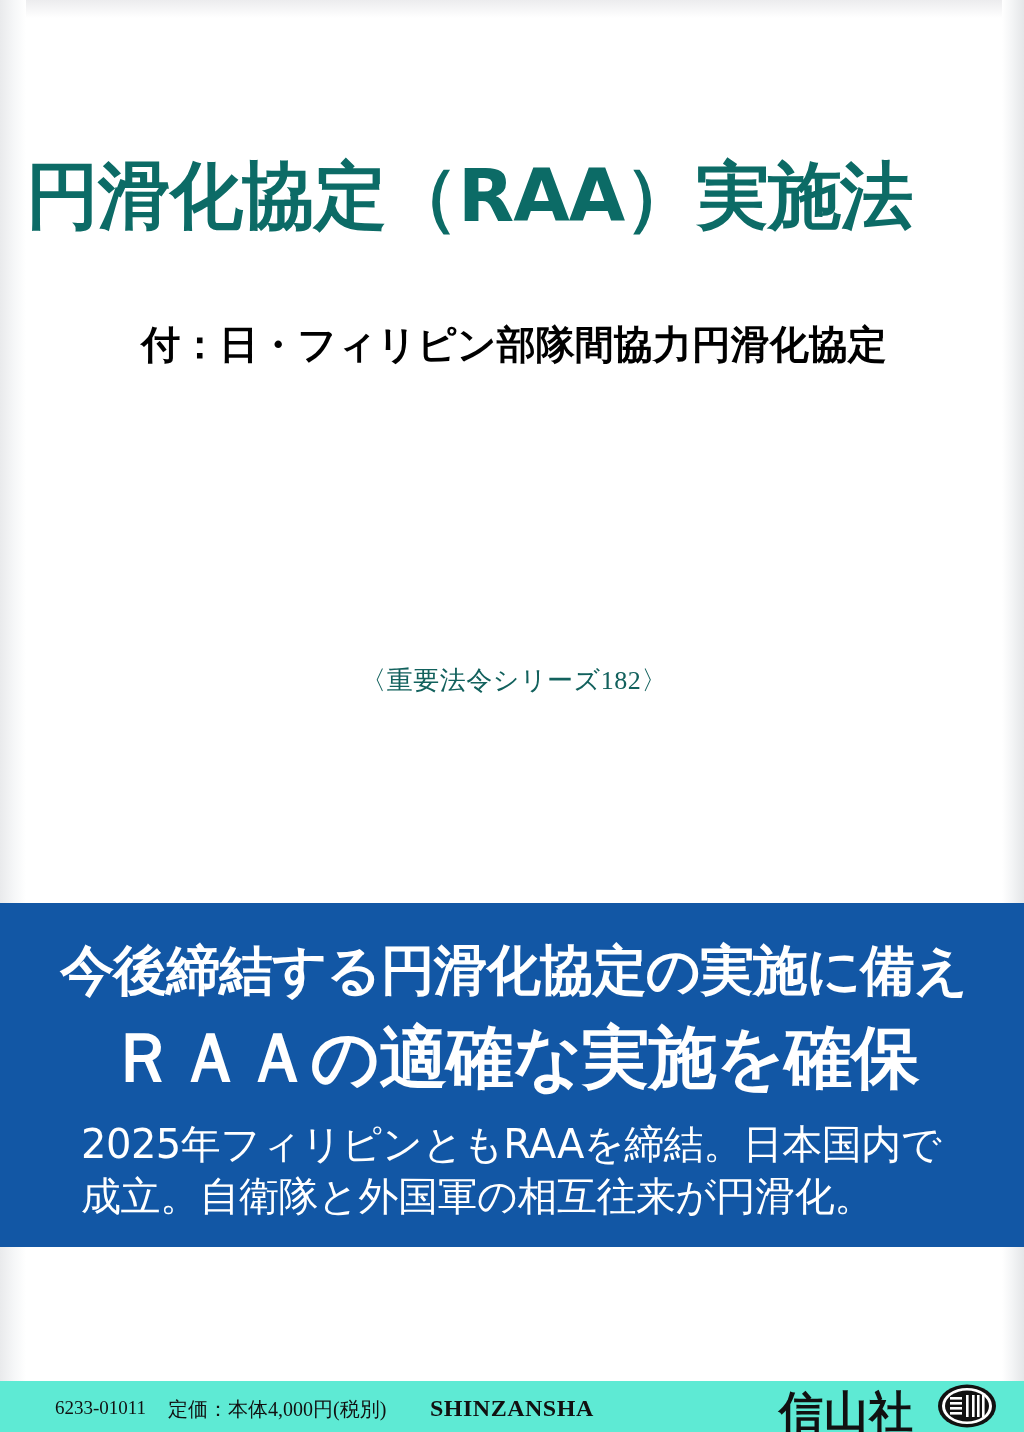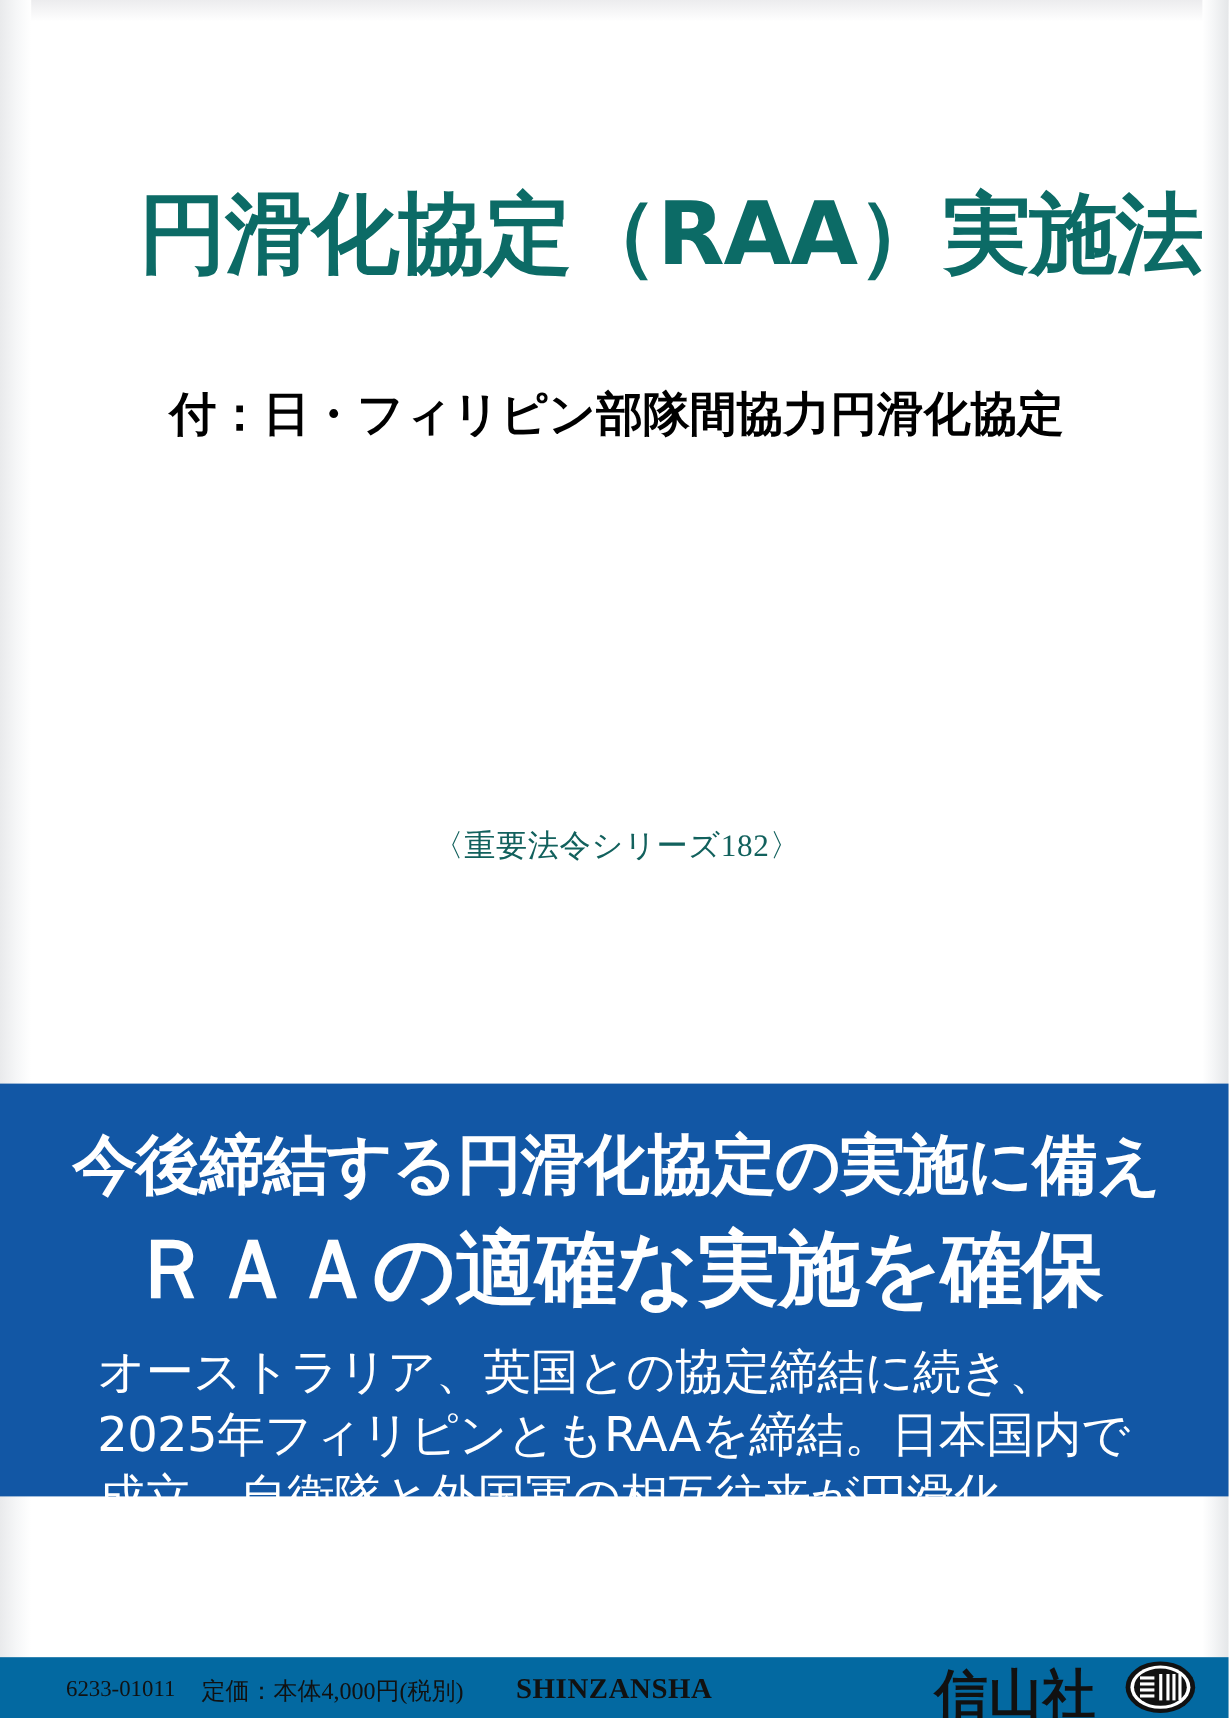--- a/index.html
+++ b/index.html
@@ -45,21 +45,21 @@
     right: 22px;
     top: 18px;
     height: 880px;
   }
   .main-title {
     position: absolute;
     left: 0;
     right: 0;
     top: 140;
     top: 140px;
-    text-align: right;
+    text-align: left;
     color: #0c6b66;
     font-family: "DejaVu Sans", "Liberation Sans", sans-serif;
     font-weight: 700;
     font-size: 73px;
     letter-spacing: -1px;
     line-height: 1.05;
     white-space: nowrap;
   }
   .sub-title {
     position: absolute;
@@ -77,21 +77,20 @@
   .series-label {
     position: absolute;
     left: 0;
     right: 0;
     top: 645px;
     text-align: center;
     color: #12615d;
     font-family: "Liberation Serif", "DejaVu Serif", serif;
     font-size: 26px;
     letter-spacing: 0.5px;
-    margin-top: 24px;
   }
 
   
   .obi {
     position: absolute;
     left: 0;
     right: 0;
     top: 903px;
     height: 344px;
     background: #1257a5;
@@ -144,21 +143,21 @@
     white-space: nowrap;
   }
 
   
   .footer {
     position: absolute;
     left: 0;
     right: 0;
     top: 1381px;
     height: 51px;
-    background: #0369a1;
+    background: #5eead4;
   }
   .footer-code {
     position: absolute;
     left: 55px;
     top: 16px;
     color: #111111;
     font-family: "Liberation Serif", "DejaVu Serif", serif;
     font-size: 19px;
     white-space: nowrap;
   }
@@ -217,21 +216,20 @@
     <div class="sub-title">付：日・フィリピン部隊間協力円滑化協定</div>
 
     <div class="series-label">〈重要法令シリーズ182〉</div>
   </div>
 
   <div class="obi">
     <div class="obi-inner">
       <div class="obi-line1">今後締結する円滑化協定の実施に備え</div>
       <div class="obi-line2">ＲＡＡの適確な実施を確保</div>
       <div class="obi-body">
-        <div>オーストラリア、英国との協定締結に続き、</div>
         <div>2025年フィリピンともRAAを締結。日本国内で</div>
         <div>成立。自衛隊と外国軍の相互往来が円滑化。</div>
       </div>
     </div>
   </div>
 
   <div class="footer">
     <div class="footer-code">6233-01011</div>
     <div class="footer-price">定価：本体4,000円(税別)</div>
     <div class="footer-romaji">SHINZANSHA</div>

